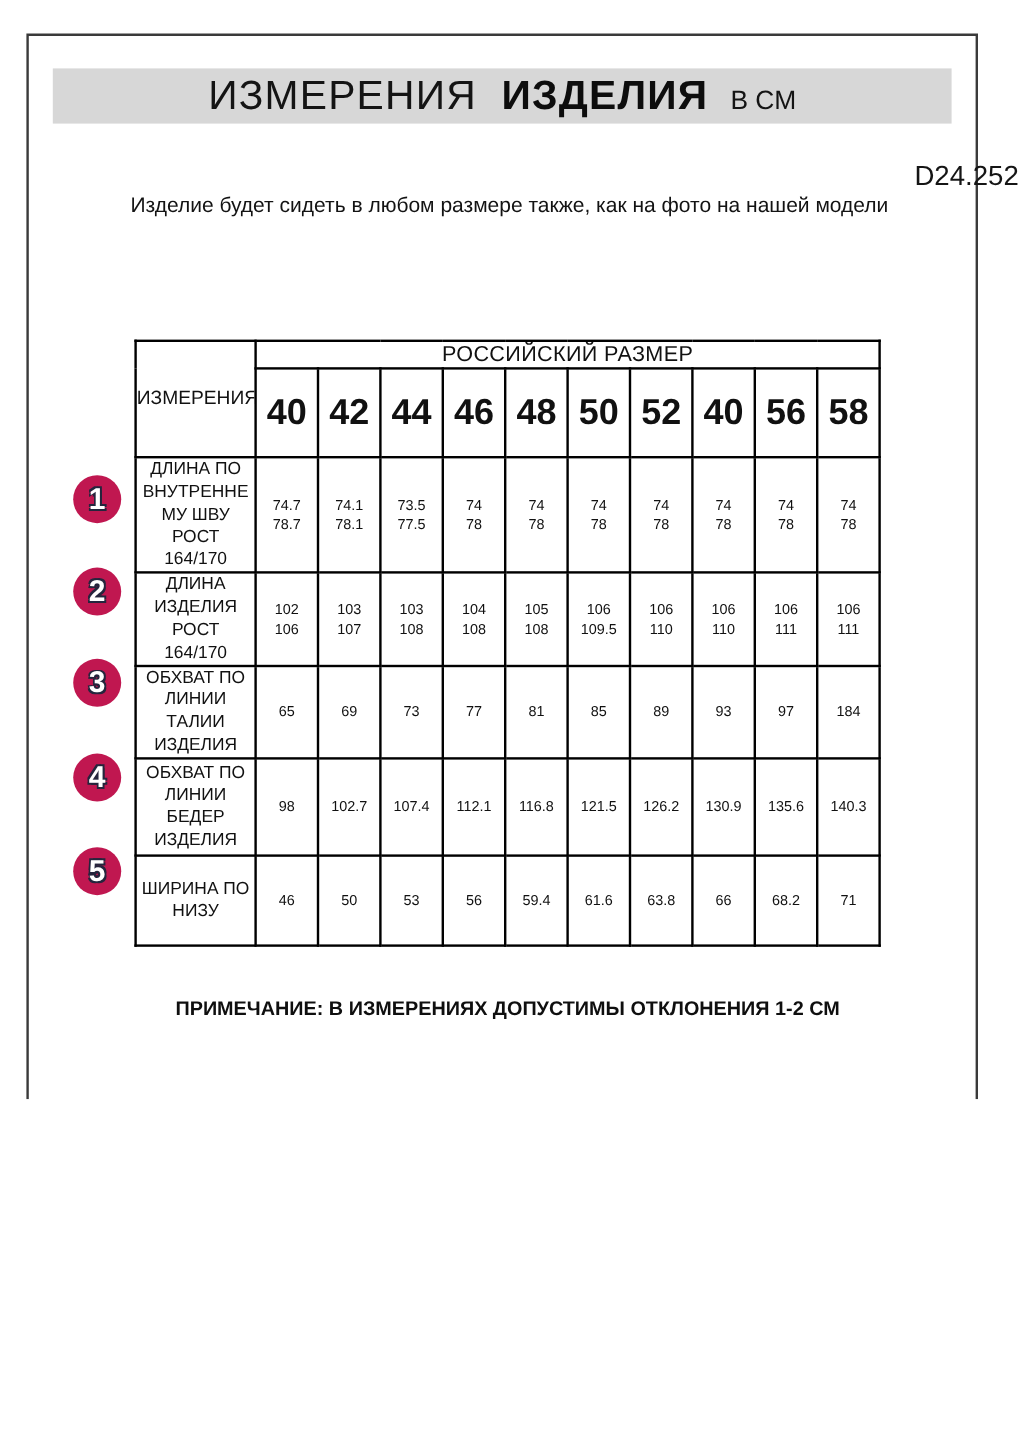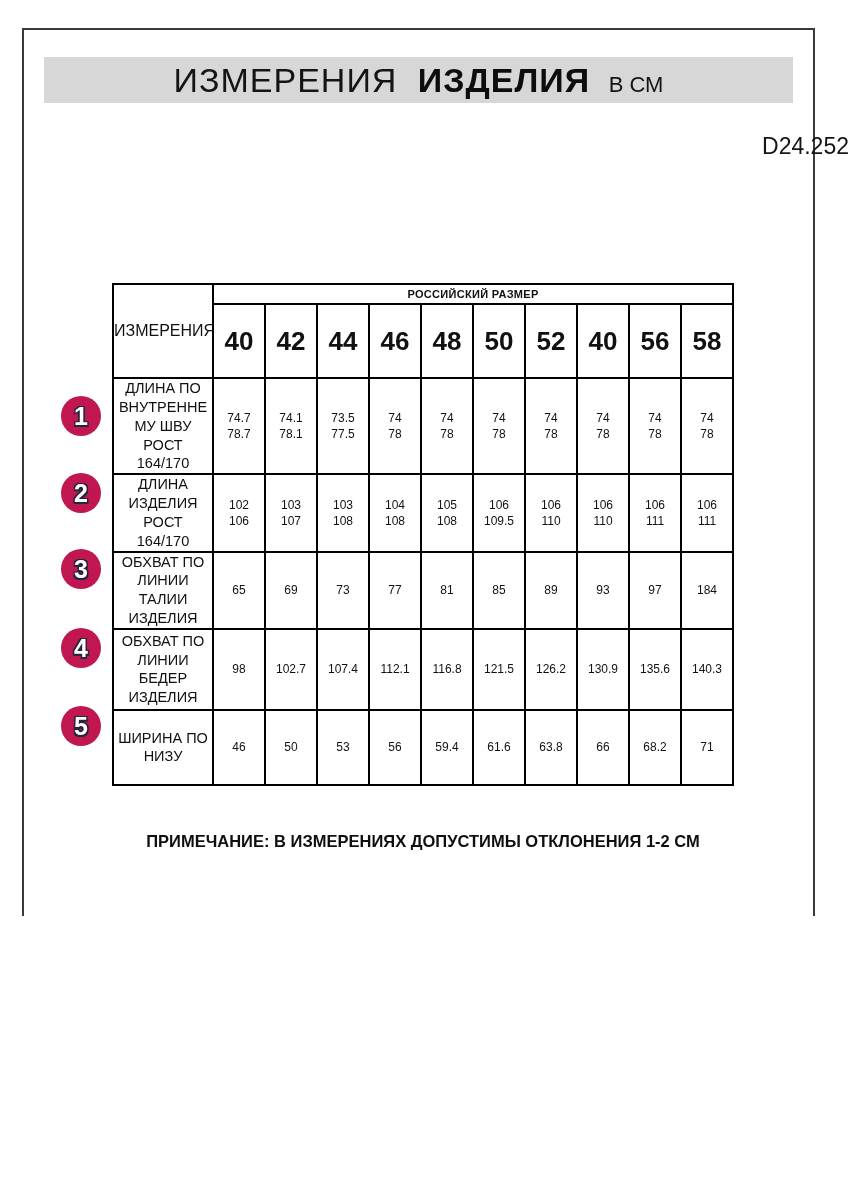--- a/index.html
+++ b/index.html
@@ -56,29 +56,29 @@
     background:#ffffff;
   }
   table.size-table td {
     border:2px solid #000000;
     text-align:center;
     vertical-align:middle;
     color:#111111;
     overflow:hidden;
   }
   td.corner { width:100px; font-size:16px; }
-  td.group  { font-size:11px; letter-spacing:0.3px;font-weight:bold; }
+  td.group  { font-size:18px; letter-spacing:0.3px; }
   #table-body tr:nth-child(1) { height:20px; }
   #table-body tr:nth-child(2) { height:74px; }
   #table-body tr:nth-child(3) { height:78px;margin-top:40px; }
   #table-body tr:nth-child(4) { height:76px;margin-top:46px; }
   #table-body tr:nth-child(5) { height:76px; }
   #table-body tr:nth-child(6) { height:81px; }
   #table-body tr:nth-child(7) { height:75px; }
-  td.size { font-size:26px; font-weight:800; }
+  td.size { font-size:30px; font-weight:800; }
   td.label {
     font-size:14.5px; line-height:1.3;
     white-space:pre-line;
     padding:0 2px;
   }
   td.val {
     font-size:12px; line-height:1.35;
     white-space:pre-line;
   }
   .circle {
@@ -117,20 +117,21 @@
   <div class="frame"></div>
 
   <div class="titlebar">
     <span class="title-w1">ИЗМЕРЕНИЯ</span>
     <span class="title-w2">ИЗДЕЛИЯ</span>
     <span class="title-sfx">В СМ</span>
   </div>
 
   <div class="code">D24.252</div>
 
+  <div class="desc">Изделие будет сидеть в любом размере также, как на фото на нашей модели</div>
 
   <table class="size-table">
     <tbody id="table-body">
       <tr>
         <td class="corner" rowspan="2">ИЗМЕРЕНИЯ</td>
         <td class="group" colspan="10">РОССИЙСКИЙ РАЗМЕР</td>
       </tr>
       <tr id="size-row">
           <td class="size">40</td>
           <td class="size">42</td>

